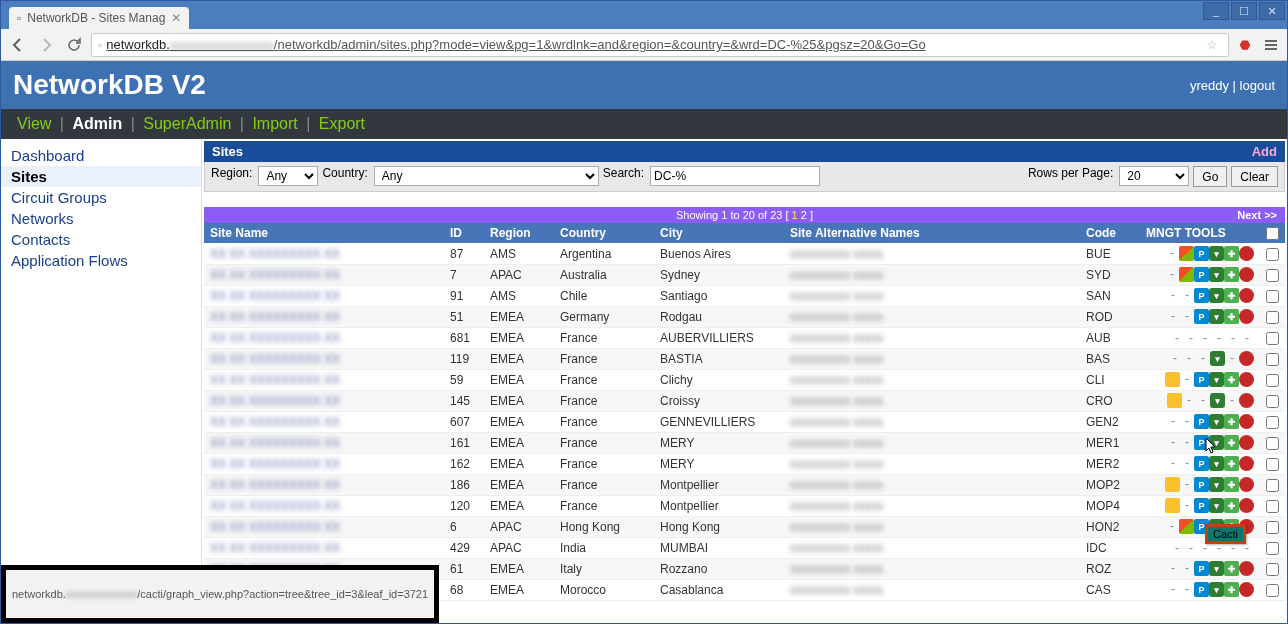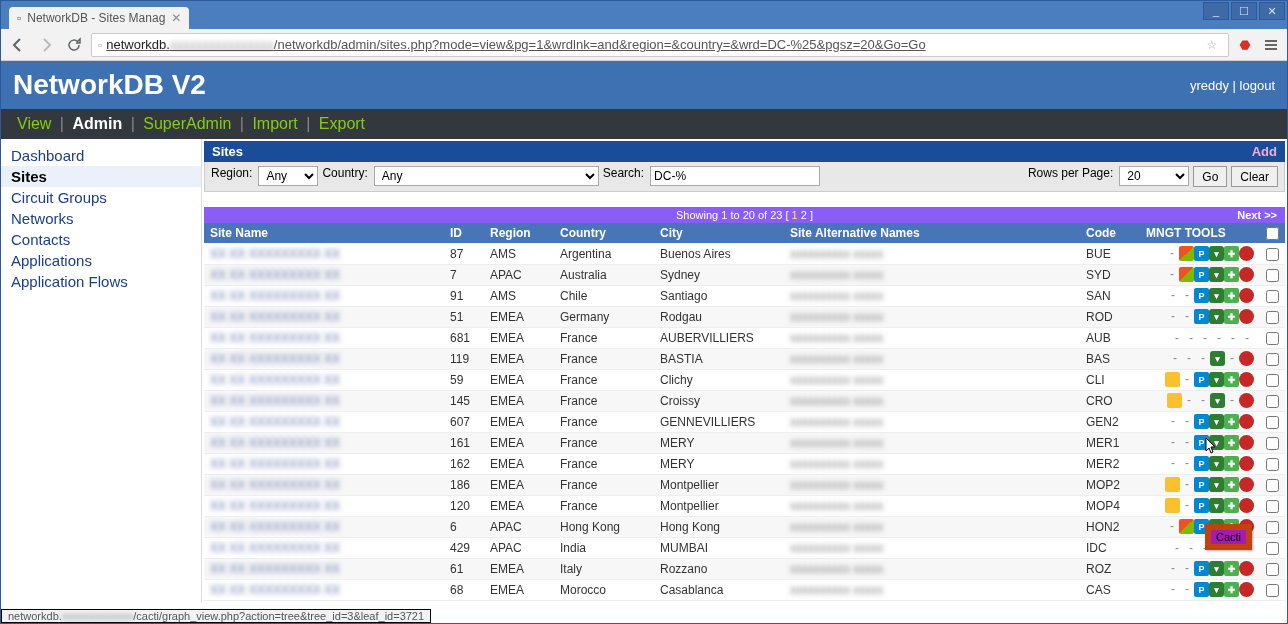--- a/index.html
+++ b/index.html
@@ -80,25 +80,25 @@
 .ic-win { background: linear-gradient(135deg,#f25022 0 50%,#7fba00 50% 100%); position: relative; }
 .ic-p { background: #0288d1; }
 .ic-green { background: #2e7d32; border-radius: 3px; }
 .ic-cactus { background: #4caf50; }
 .ic-red { background: #c62828; border-radius: 50%; }
 .ic-folder { background: #fbc02d; }
 .checkbox-cell { text-align: center; width: 20px; }
 .checkbox-cell input { vertical-align: middle; }
 
 
-.status-bar { position: absolute; bottom: 0; left: 0; background: #f2f2f2; border: 1px solid #000000; padding: 0 6px; font-size: 11px; color: #555; }
+.status-bar { position: absolute; bottom: 0; left: 0; background: #f2f2f2; border: 5px solid #000000; padding: 18px 6px; font-size: 11px; color: #555; }
 .status-blur { color: transparent; text-shadow: 0 0 4px #888; }
 
 
-.tooltip { position: absolute; background: #a21caf; border: 6px solid #c2410c; padding: 1px 5px; font-size: 11px; color: #000; box-shadow: 1px 1px 2px rgba(0,0,0,0.3); }
+.tooltip { position: absolute; background: #0f766e; border: 3px solid #c2410c; padding: 1px 5px; font-size: 11px; color: #000; box-shadow: 1px 1px 2px rgba(0,0,0,0.3); }
 
 
 .cursor-img { position: absolute; width: 16px; height: 20px; pointer-events: none; z-index: 100; }
 
 .spacer { margin-left: auto; }
 
 svg { display: block; }
 </style>
 </head>
 <body>
@@ -171,21 +171,20 @@
       <a href="#">Export</a>
     </div>
 
     <div class="layout">
       <div class="sidebar">
         <a href="#">Dashboard</a>
         <a href="#" class="active">Sites</a>
         <a href="#">Circuit Groups</a>
         <a href="#">Networks</a>
         <a href="#">Contacts</a>
-        <a href="#">Applications</a>
         <a href="#">Application Flows</a>
       </div>
 
       <div class="main">
         <div class="section-header">
           <span>Sites</span>
           <a href="#">Add</a>
         </div>
 
         <div class="filter-bar">

